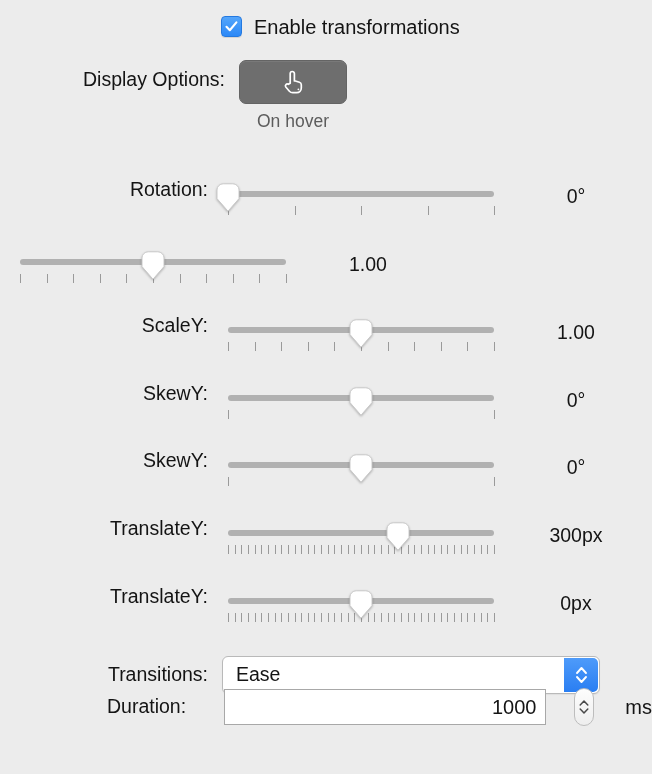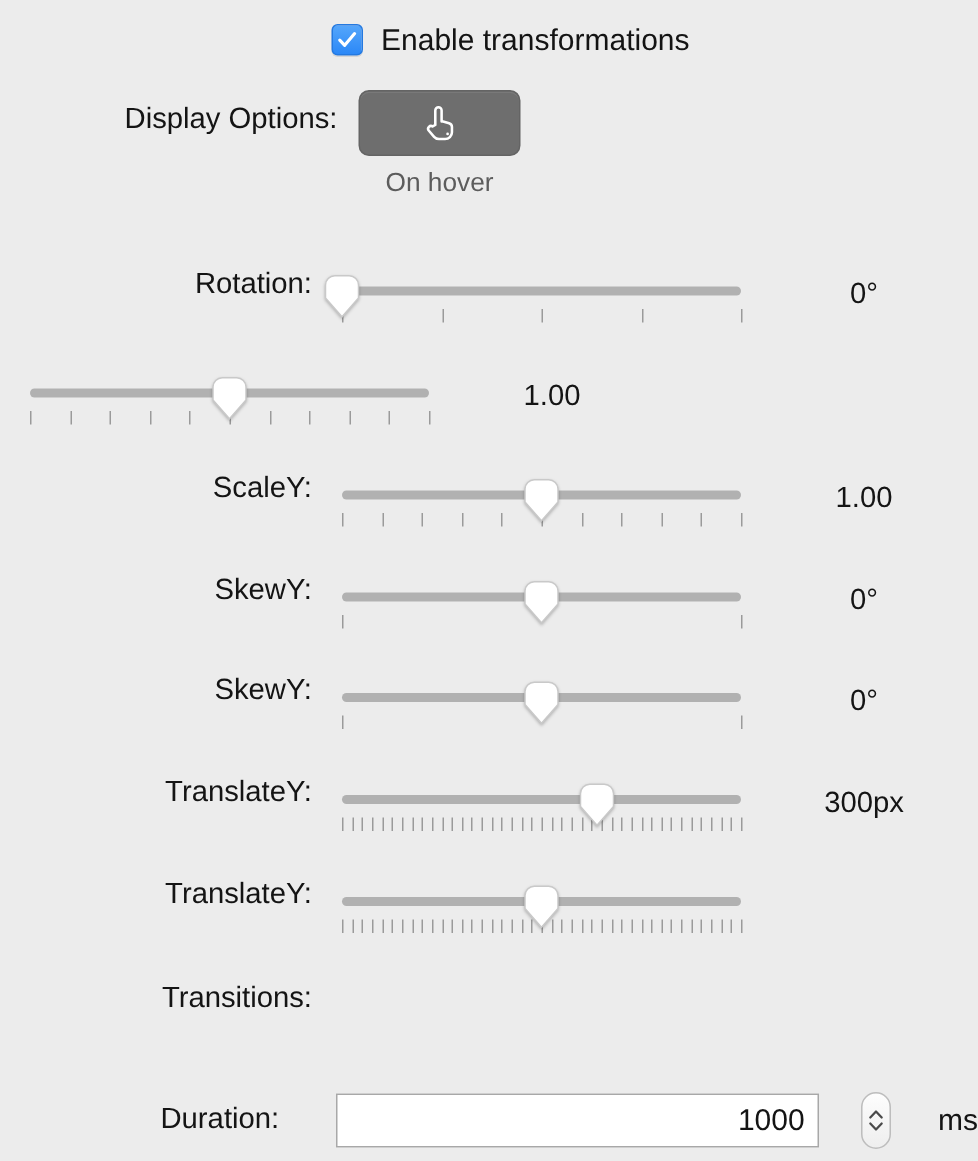--- a/index.html
+++ b/index.html
@@ -180,21 +180,21 @@
     bottom: 1px;
     width: 34px;
     border-radius: 0 5px 5px 0;
     background: linear-gradient(#4e9bfa, #2a7ef2);
     display: flex;
     align-items: center;
     justify-content: center;
   }
 
   
-  #duration-row { top: 728px; align-items: center; gap: 24px; }
+  #duration-row { top: 688px; align-items: center; gap: 24px; }
   .num-field {
     margin-left: 14px;
     width: 360px;
     height: 36px;
     background: #ffffff;
     border: 1px solid #a8a8a8;
     box-sizing: border-box;
     display: flex;
     align-items: center;
     justify-content: flex-end;
@@ -447,25 +447,35 @@
           <div class="tick" style="left: 90%;"></div>
           <div class="tick" style="left: 92.5%;"></div>
           <div class="tick" style="left: 95%;"></div>
           <div class="tick" style="left: 97.5%;"></div>
           <div class="tick" style="left: 100%;"></div>
         </div>
         <div class="thumb" style="left: calc(50% + 0px);"><svg width="24" height="29" viewBox="0 0 24 29">
             <path d="M1 7 a6.2 6.2 0 0 1 6.2 -6.2 h9.6 A6.2 6.2 0 0 1 23 7 v8.6 L12 28.2 L1 15.6 Z" fill="#ffffff" stroke="#c9c9c9" stroke-width="1"></path>
           </svg></div>
       </div>
+      <div class="val">0px</div>
     </div>
   </div>
 
 <div class="row" id="transitions-row">
   <div class="lbl">Transitions:</div>
+  <div class="select">
+    <div class="select-text">Ease</div>
+    <div class="select-stepper">
+      <svg width="17" height="24" viewBox="0 0 17 24">
+        <path d="M4 10 L8.5 5 L13 10" fill="none" stroke="#ffffff" stroke-width="1.9" stroke-linecap="round" stroke-linejoin="round"></path>
+        <path d="M4 14 L8.5 19 L13 14" fill="none" stroke="#ffffff" stroke-width="1.9" stroke-linecap="round" stroke-linejoin="round"></path>
+      </svg>
+    </div>
+  </div>
 </div>
 
 <div class="row" id="duration-row">
   <div class="lbl">Duration:</div>
   <div class="num-field">
     <div class="num-value">1000</div>
   </div>
   <div class="num-stepper">
     <svg width="14" height="22" viewBox="0 0 14 22">
       <path d="M3.2 9 L7 5 L10.8 9" fill="none" stroke="#4a4a4a" stroke-width="1.5" stroke-linecap="round" stroke-linejoin="round"></path>

